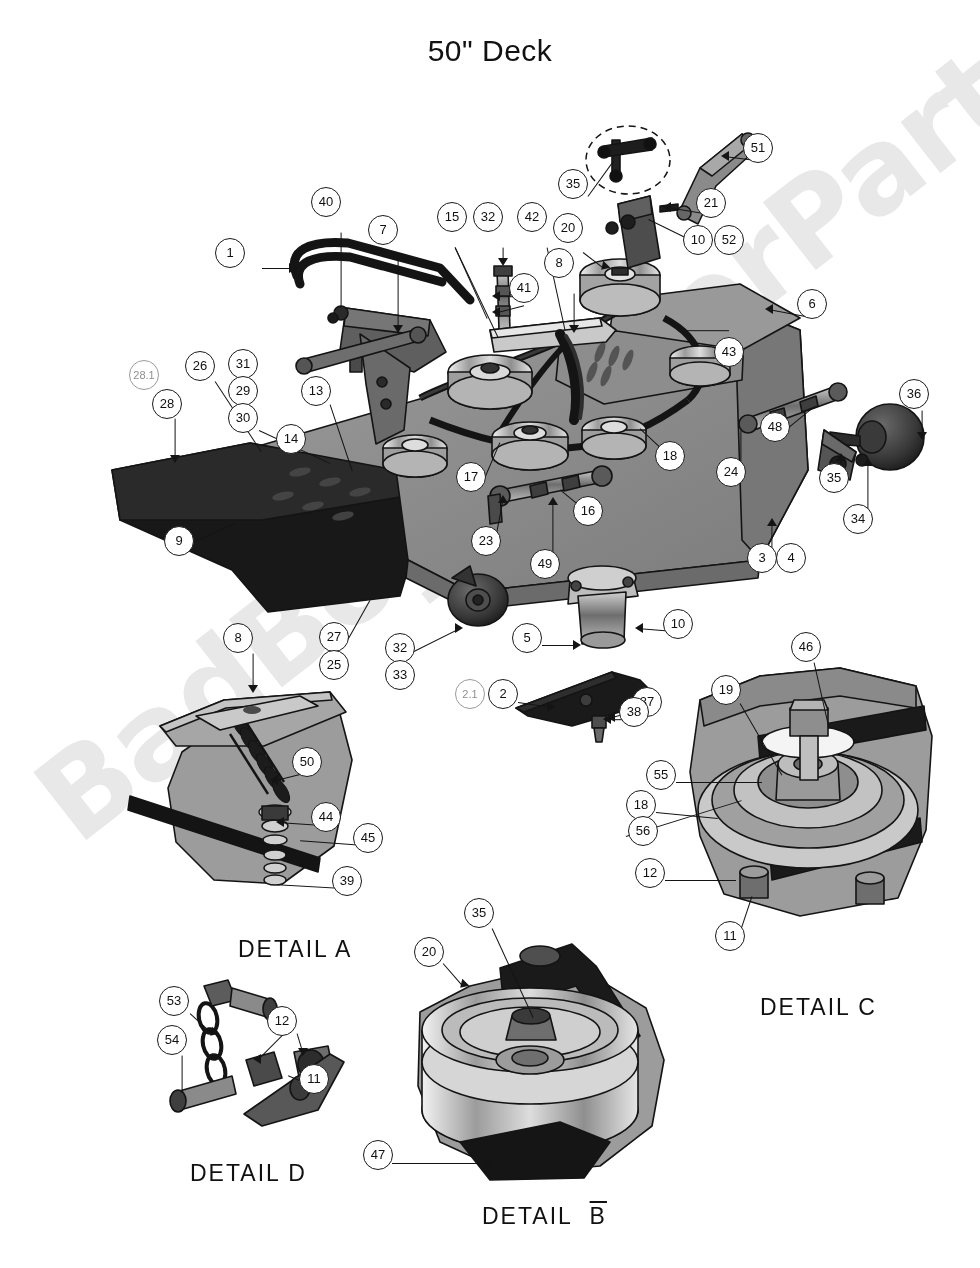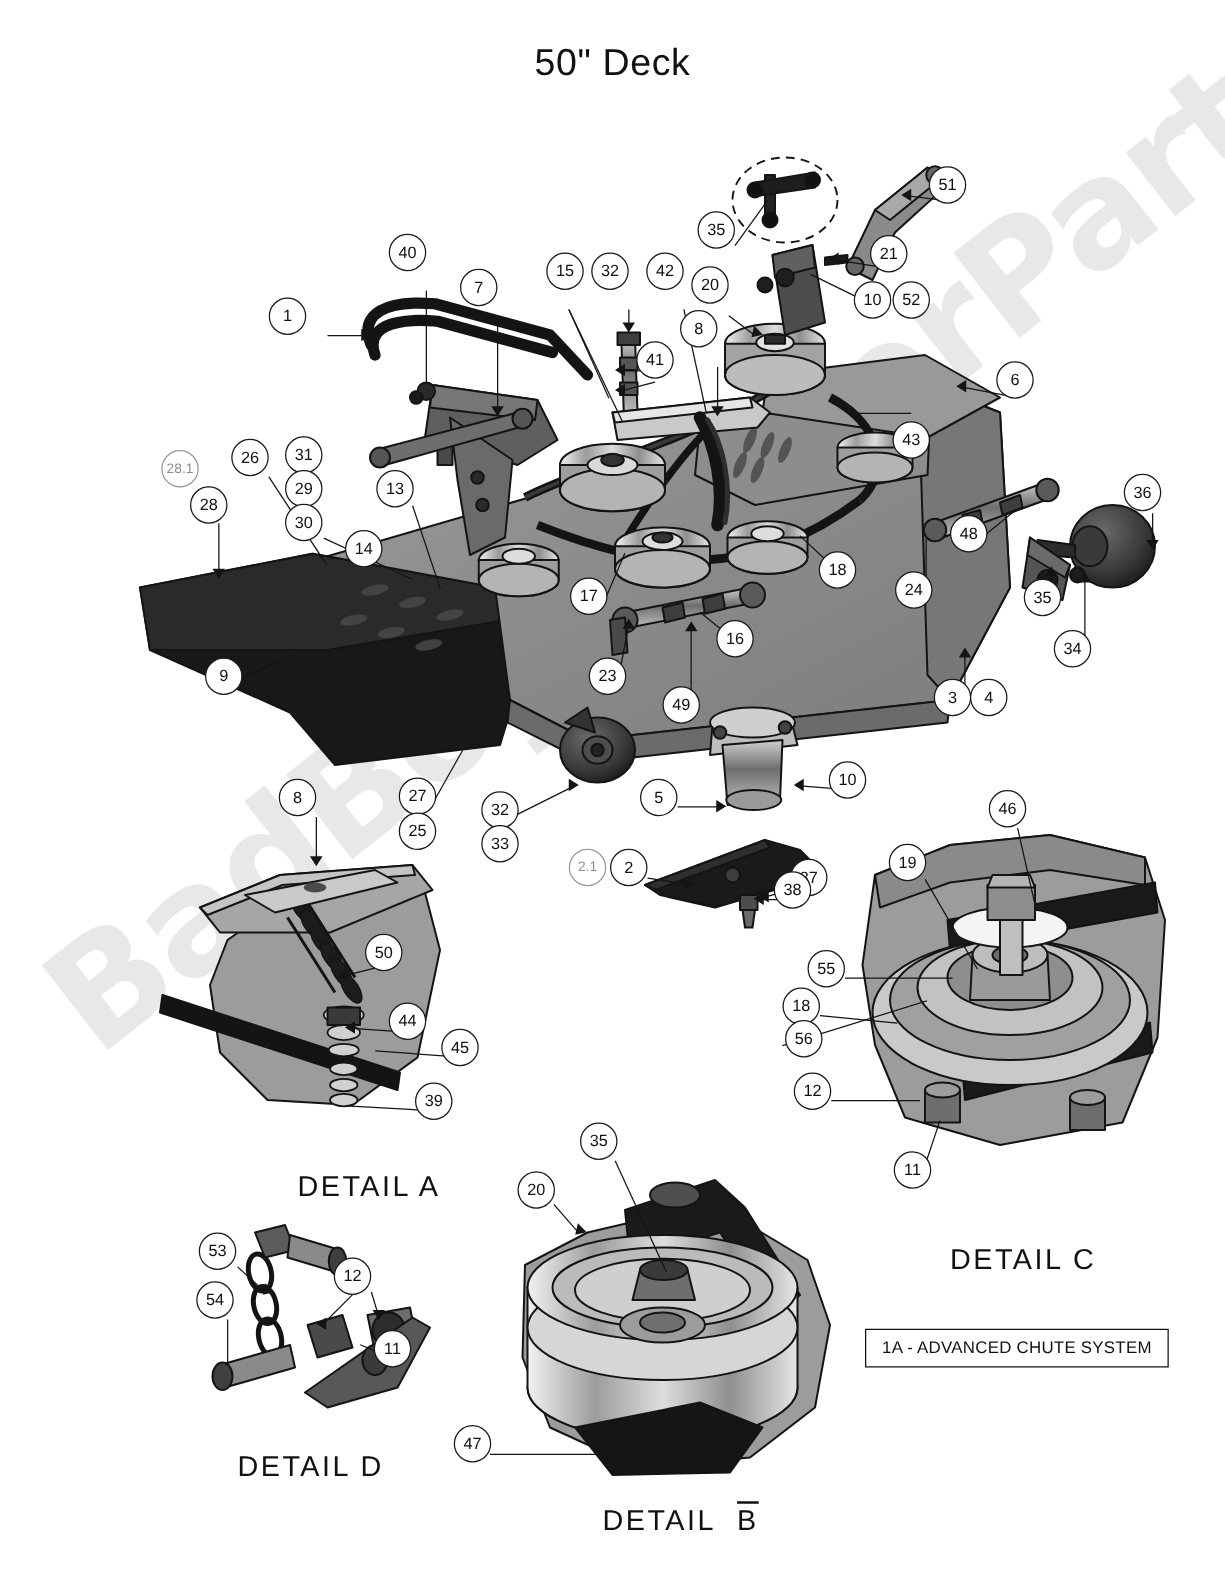--- a/index.html
+++ b/index.html
@@ -596,17 +596,14 @@
       <div class="callout" style="left: 363px; top: 1140px;">47</div>
     </div>
 
   <div id="detail-layer">
       <div class="detail-label" style="left: 198px; top: 936px; margin-left: 40px;">DETAIL  A</div>
       <div class="detail-label" style="left: 482px; top: 1203px;">DETAIL&nbsp; <span class="ovl">B</span></div>
       <div class="detail-label" style="left: 760px; top: 994px;">DETAIL  C</div>
       <div class="detail-label" style="left: 190px; top: 1160px;">DETAIL  D</div>
     </div>
 
-  <div id="note-box">
-    <span>1A - ADVANCED CHUTE SYSTEM</span>
-  </div>
 
 </div>
 
 </body></html>

